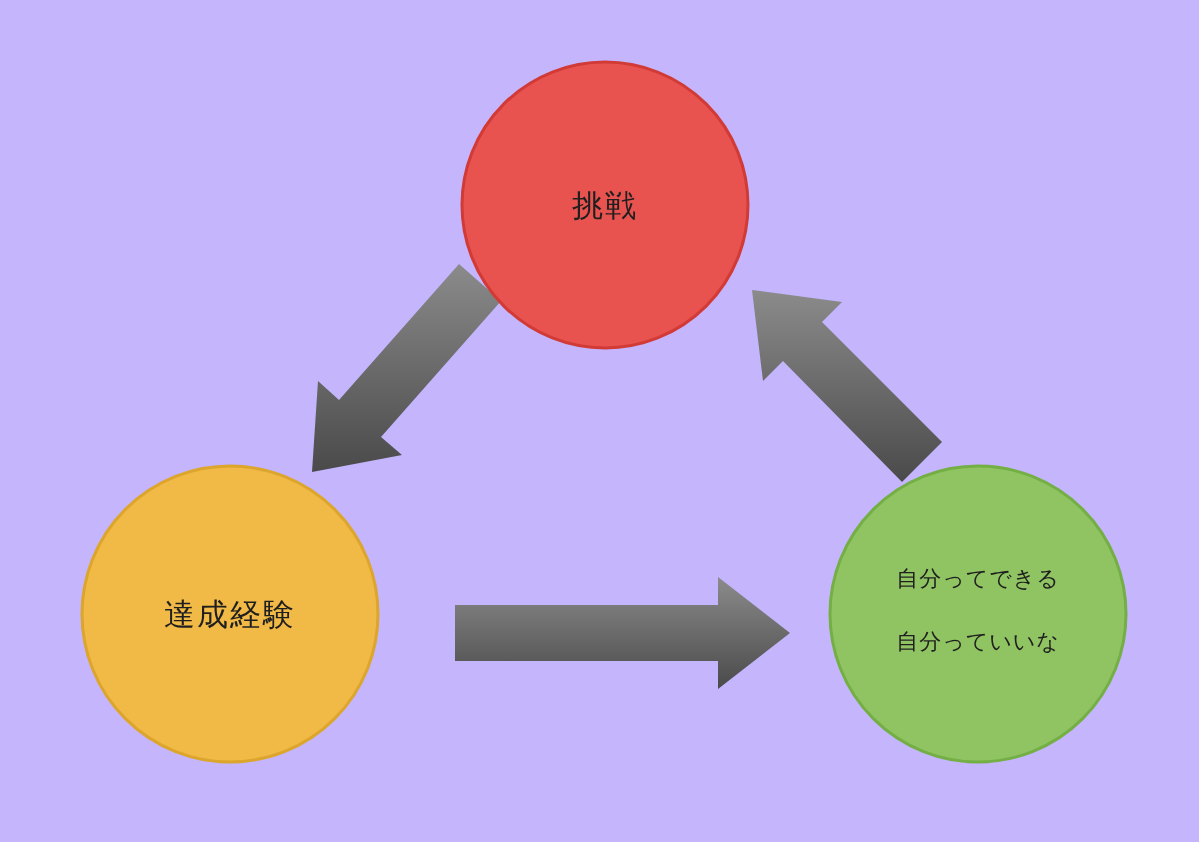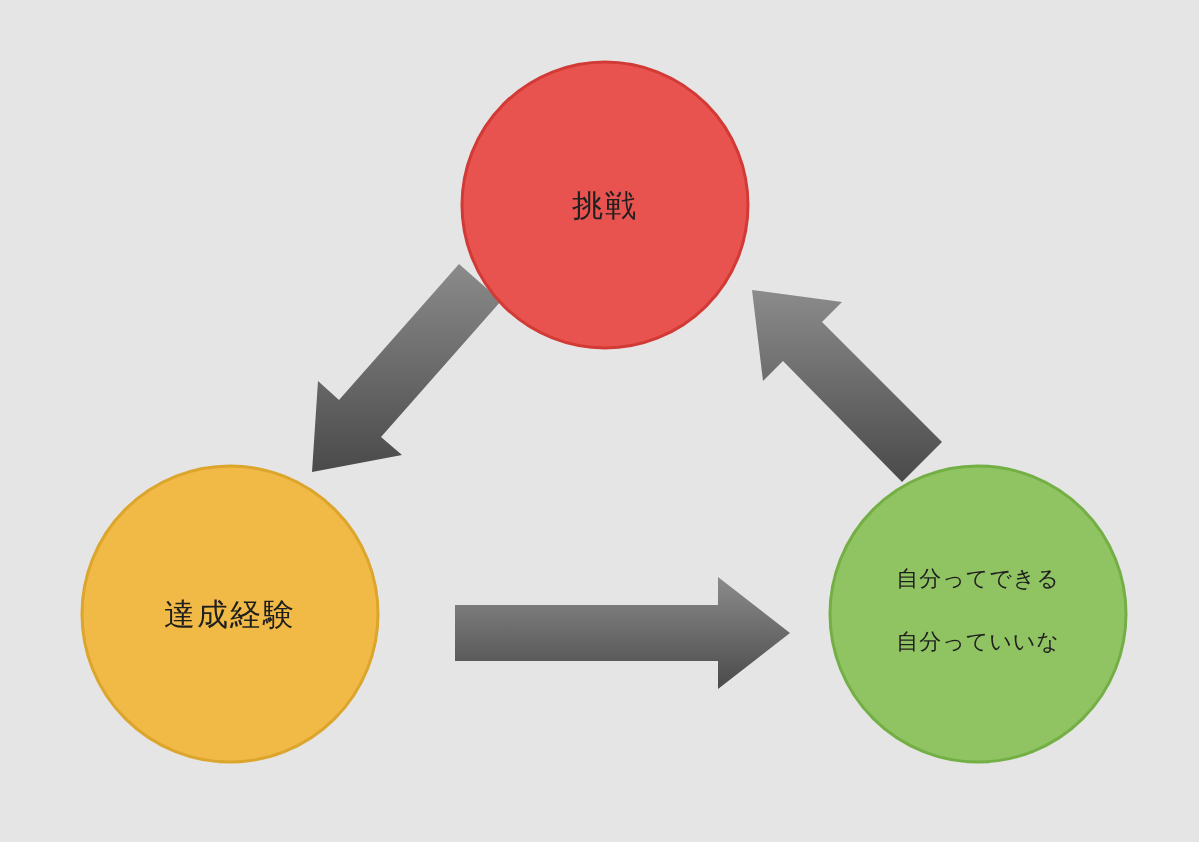--- a/index.html
+++ b/index.html
@@ -5,21 +5,21 @@
   
   html, body {
     margin: 0;
     padding: 0;
     background: #ffffff;
   }
   .canvas {
     position: relative;
     width: 1199px;
     height: 842px;
-    background: #e5e5e5;
+    background: #c4b5fd;
     overflow: hidden;
   }
   svg { display: block; }
   text {
     font-family: "Liberation Sans", "DejaVu Sans", sans-serif;
   }
   .node-label {
     font-size: 31px;
     letter-spacing: 2px;
     font-weight: 500;

